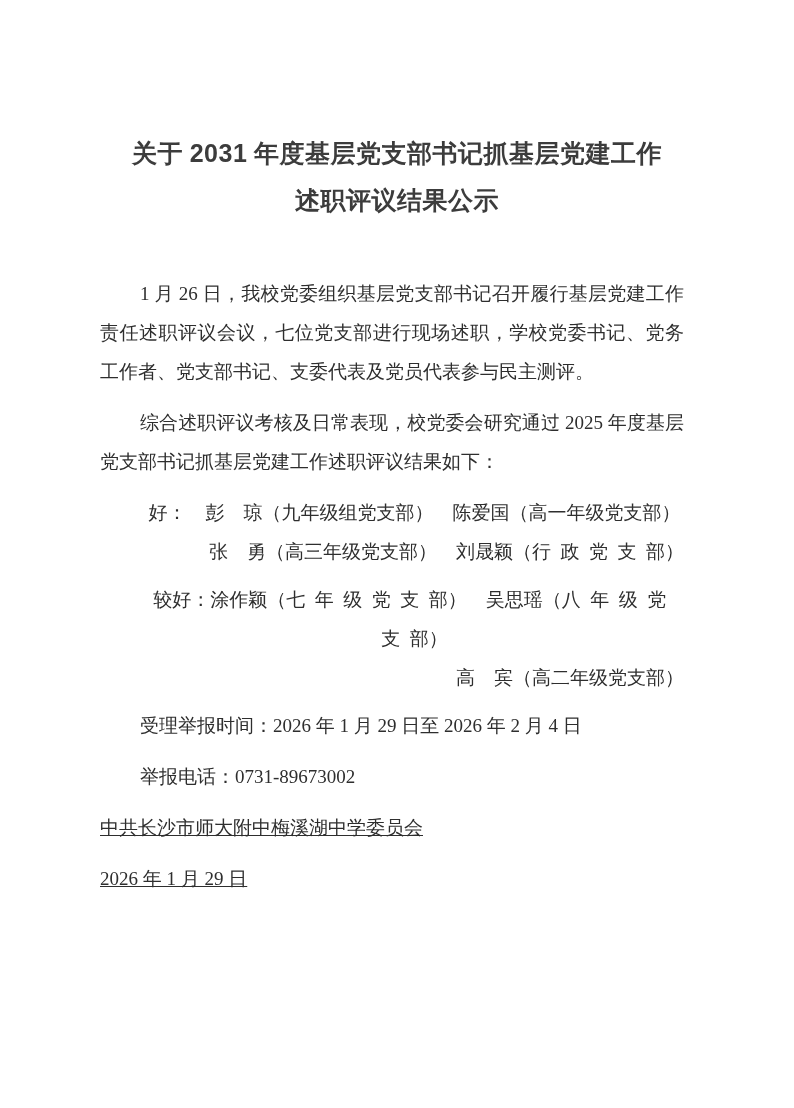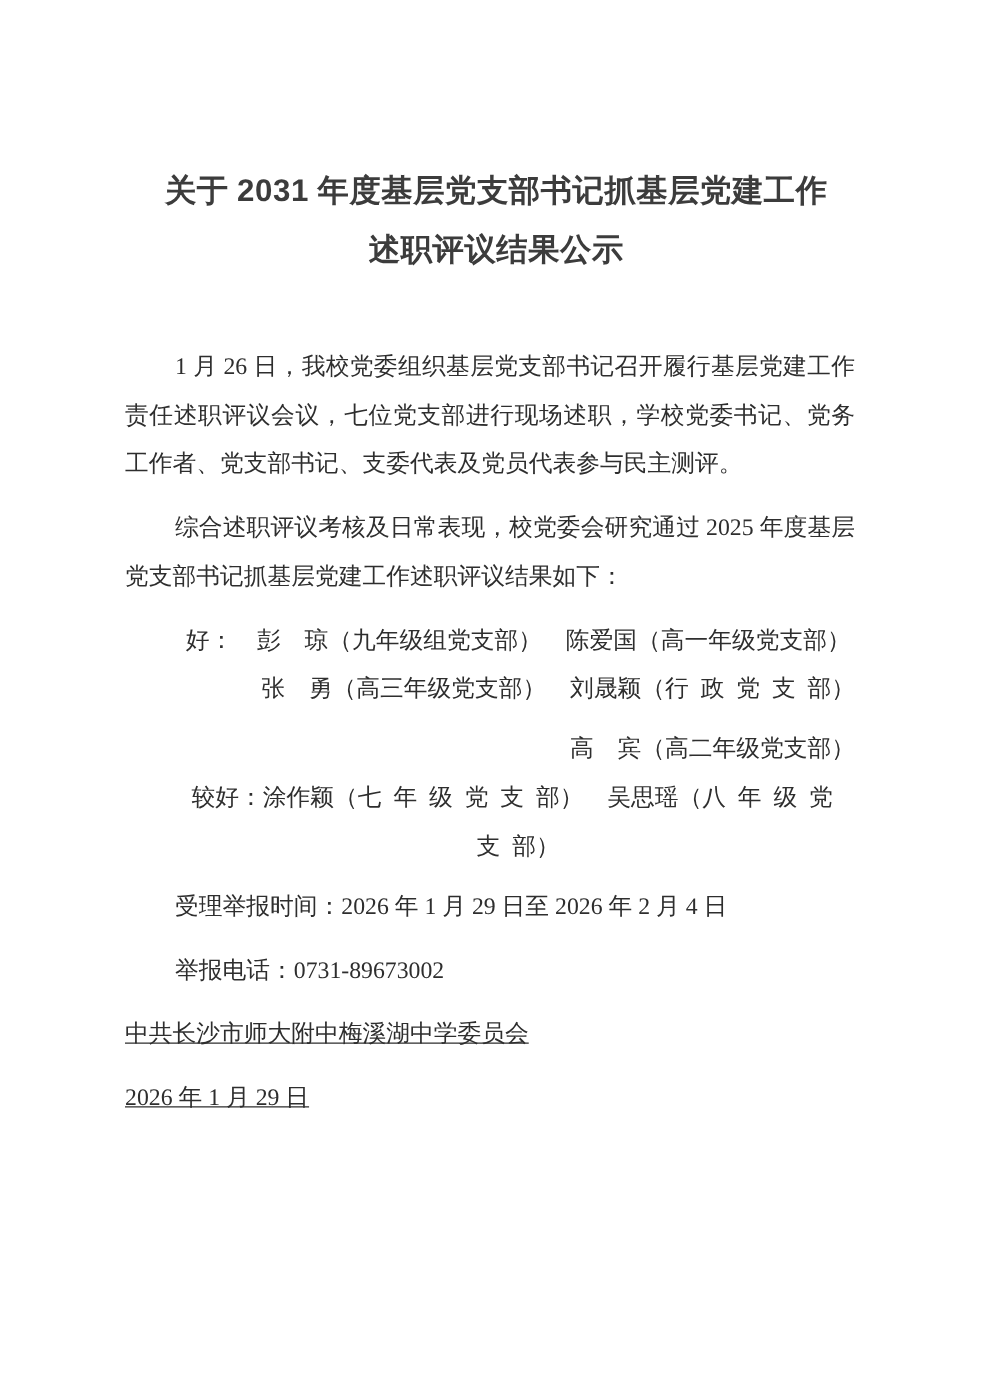--- a/index.html
+++ b/index.html
@@ -76,22 +76,22 @@
   <p class="para indent">1 月 26 日，我校党委组织基层党支部书记召开履行基层党建工作责任述职评议会议，七位党支部进行现场述职，学校党委书记、党务工作者、党支部书记、支委代表及党员代表参与民主测评。</p>
 
   <p class="para indent">综合述职评议考核及日常表现，校党委会研究通过 2025 年度基层党支部书记抓基层党建工作述职评议结果如下：</p>
 
   <div class="rating-block">
     <p class="para rating-line-1">好：　彭　琼（九年级组党支部）　陈爱国（高一年级党支部）</p>
     <p class="para rating-line-2">张　勇（高三年级党支部）　刘晟颖（行 政 党 支 部）</p>
   </div>
 
   <div class="rating-block">
+    <p class="para rating-line-1">较好：涂作颖（七 年 级 党 支 部）　吴思瑶（八 年 级 党 支 部）</p>
     <p class="para rating-line-2">高　宾（高二年级党支部）</p>
-    <p class="para rating-line-1">较好：涂作颖（七 年 级 党 支 部）　吴思瑶（八 年 级 党 支 部）</p>
   </div>
 
 
   <p class="para indent">受理举报时间：2026 年 1 月 29 日至 2026 年 2 月 4 日</p>
 
   <p class="para indent">举报电话：0731-89673002</p>
 
   <p class="para align-right">中共长沙市师大附中梅溪湖中学委员会</p>
 
   <p class="para align-right">2026 年 1 月 29 日</p>

